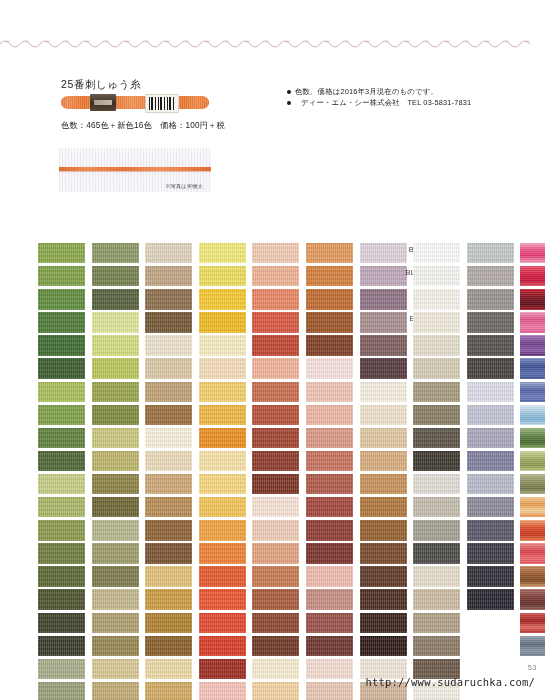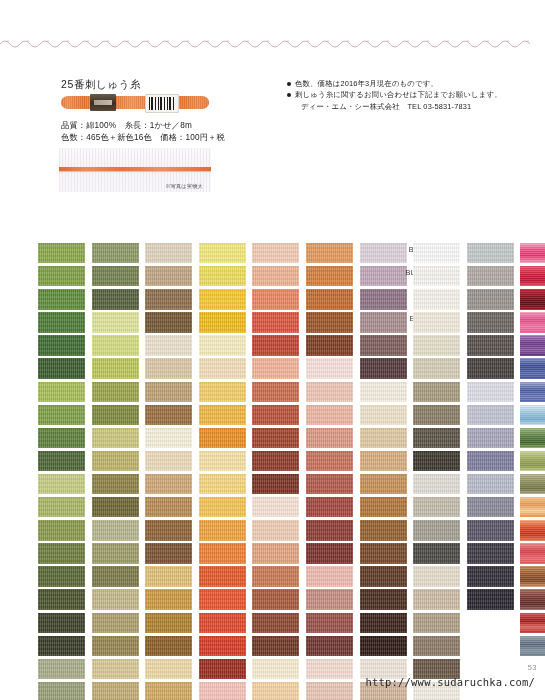--- a/index.html
+++ b/index.html
@@ -91,21 +91,21 @@
     position:absolute;left:0;top:19px;width:152px;height:4px;
     background:linear-gradient(90deg,#e06a33,#ef8c51 18%,#e7733a 42%,#f0915a 66%,#e26d33 100%);
     box-shadow:0 1px 1px rgba(180,90,50,.35);
   }
   #photo-note{
     position:absolute;right:8px;bottom:2px;
     font-size:5.2px;color:#4b4b55;letter-spacing:.2px;white-space:nowrap;
   }
 
   #notes{
-    position:absolute;left:287px;top:0px;width:250px;
+    position:absolute;left:287px;top:8px;width:250px;
     font-size:7.4px;line-height:11.4px;color:#1d1d1d;letter-spacing:.15px;
   }
   #notes .note{position:relative;padding-left:8px;white-space:nowrap;}
   #notes .note .bullet{
     position:absolute;left:0;top:3.5px;width:4px;height:4px;
     border-radius:50%;background:#1d1d1d;
   }
   #notes .sub{padding-left:14px;white-space:nowrap;}
 
   
@@ -194,38 +194,36 @@
 
   <div id="product-title">25番刺しゅう糸</div>
 
   <div id="skein">
     <div class="floss"></div>
     <div class="band-left"></div>
     <div class="band-right"></div>
   </div>
 
   <div id="spec-lines">
-    <div>品質：綿100%　糸長：1かせ／8m</div>
     <div>色数：465色＋新色16色　価格：100円＋税</div>
   </div>
 
   <div id="thread-photo">
     <div class="paper-grain"></div>
     <div class="strand"></div>
     <div id="photo-note">※写真は実物大</div>
   </div>
 
   <div id="notes">
     <div class="note">
       <span class="bullet"></span>
       <span>色数、価格は2016年3月現在のものです。</span>
     </div>
     <div class="note">
       <span class="bullet"></span>
-      <span>刺しゅう糸に関するお問い合わせは下記までお願いします。</span>
     </div>
     <div class="sub">ディー・エム・シー株式会社　TEL 03-5831-7831</div>
   </div>
 </div>
 
 <div id="grid">
     <div class="col" style="left: 6px; width: 50px;">
       <div class="cell">
         <div class="code">704</div>
         <div class="sw" style="background: rgb(138, 168, 74);">

